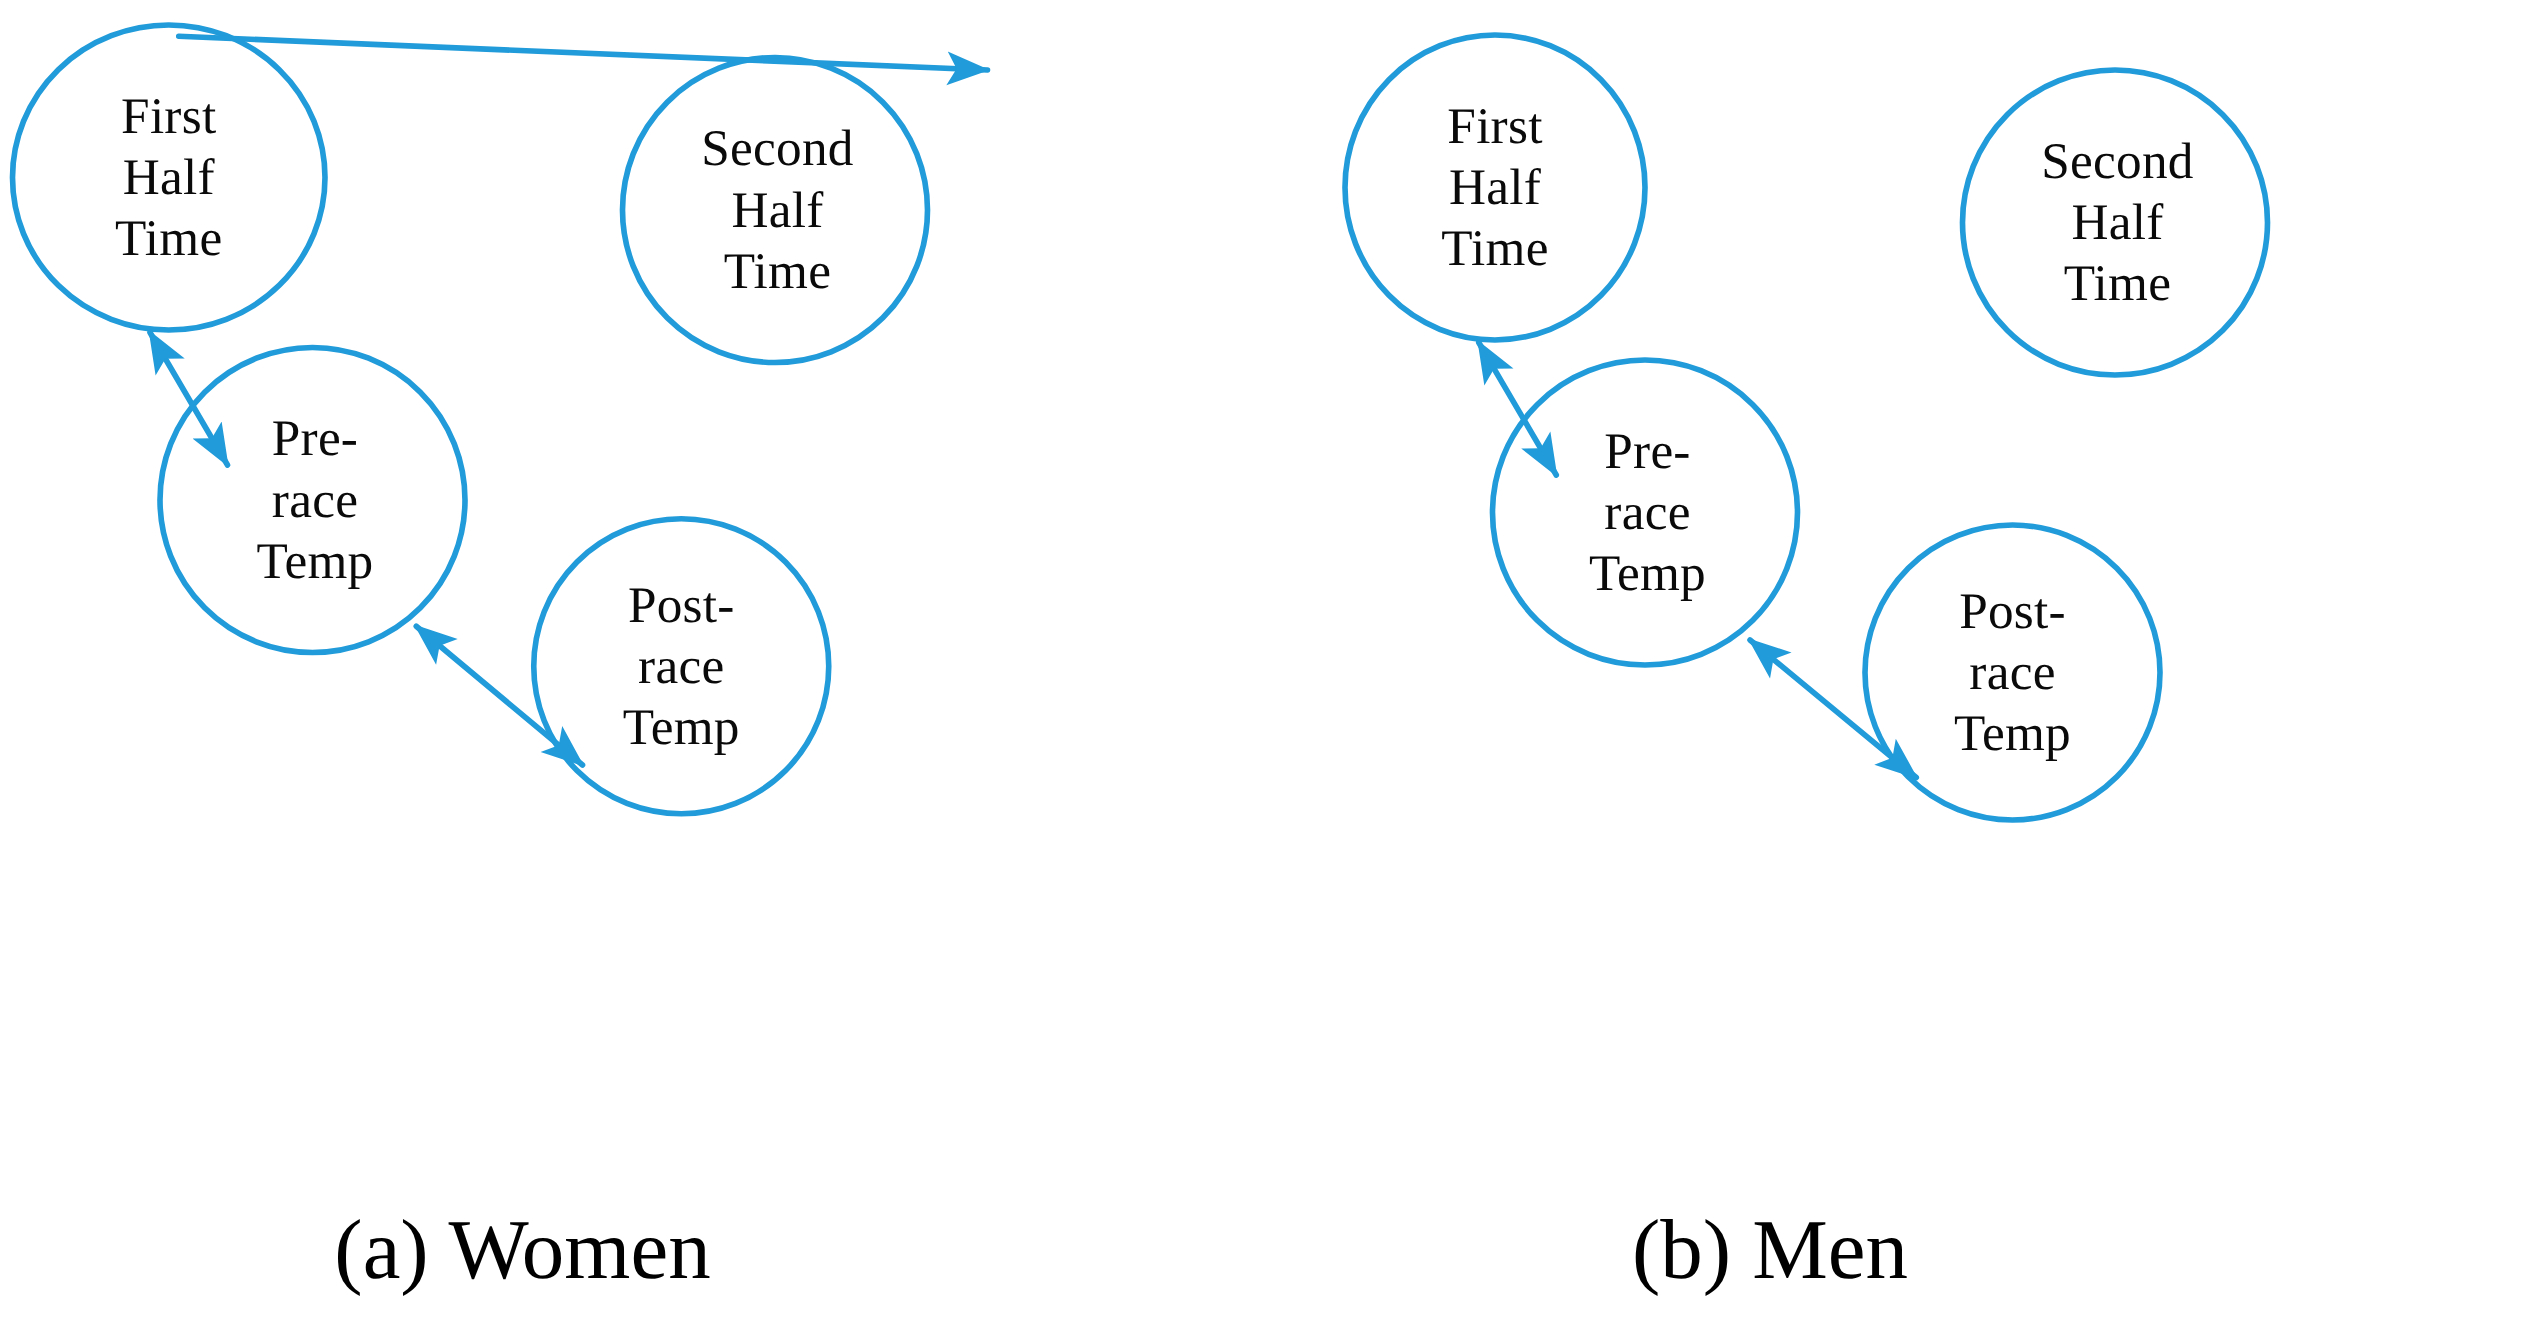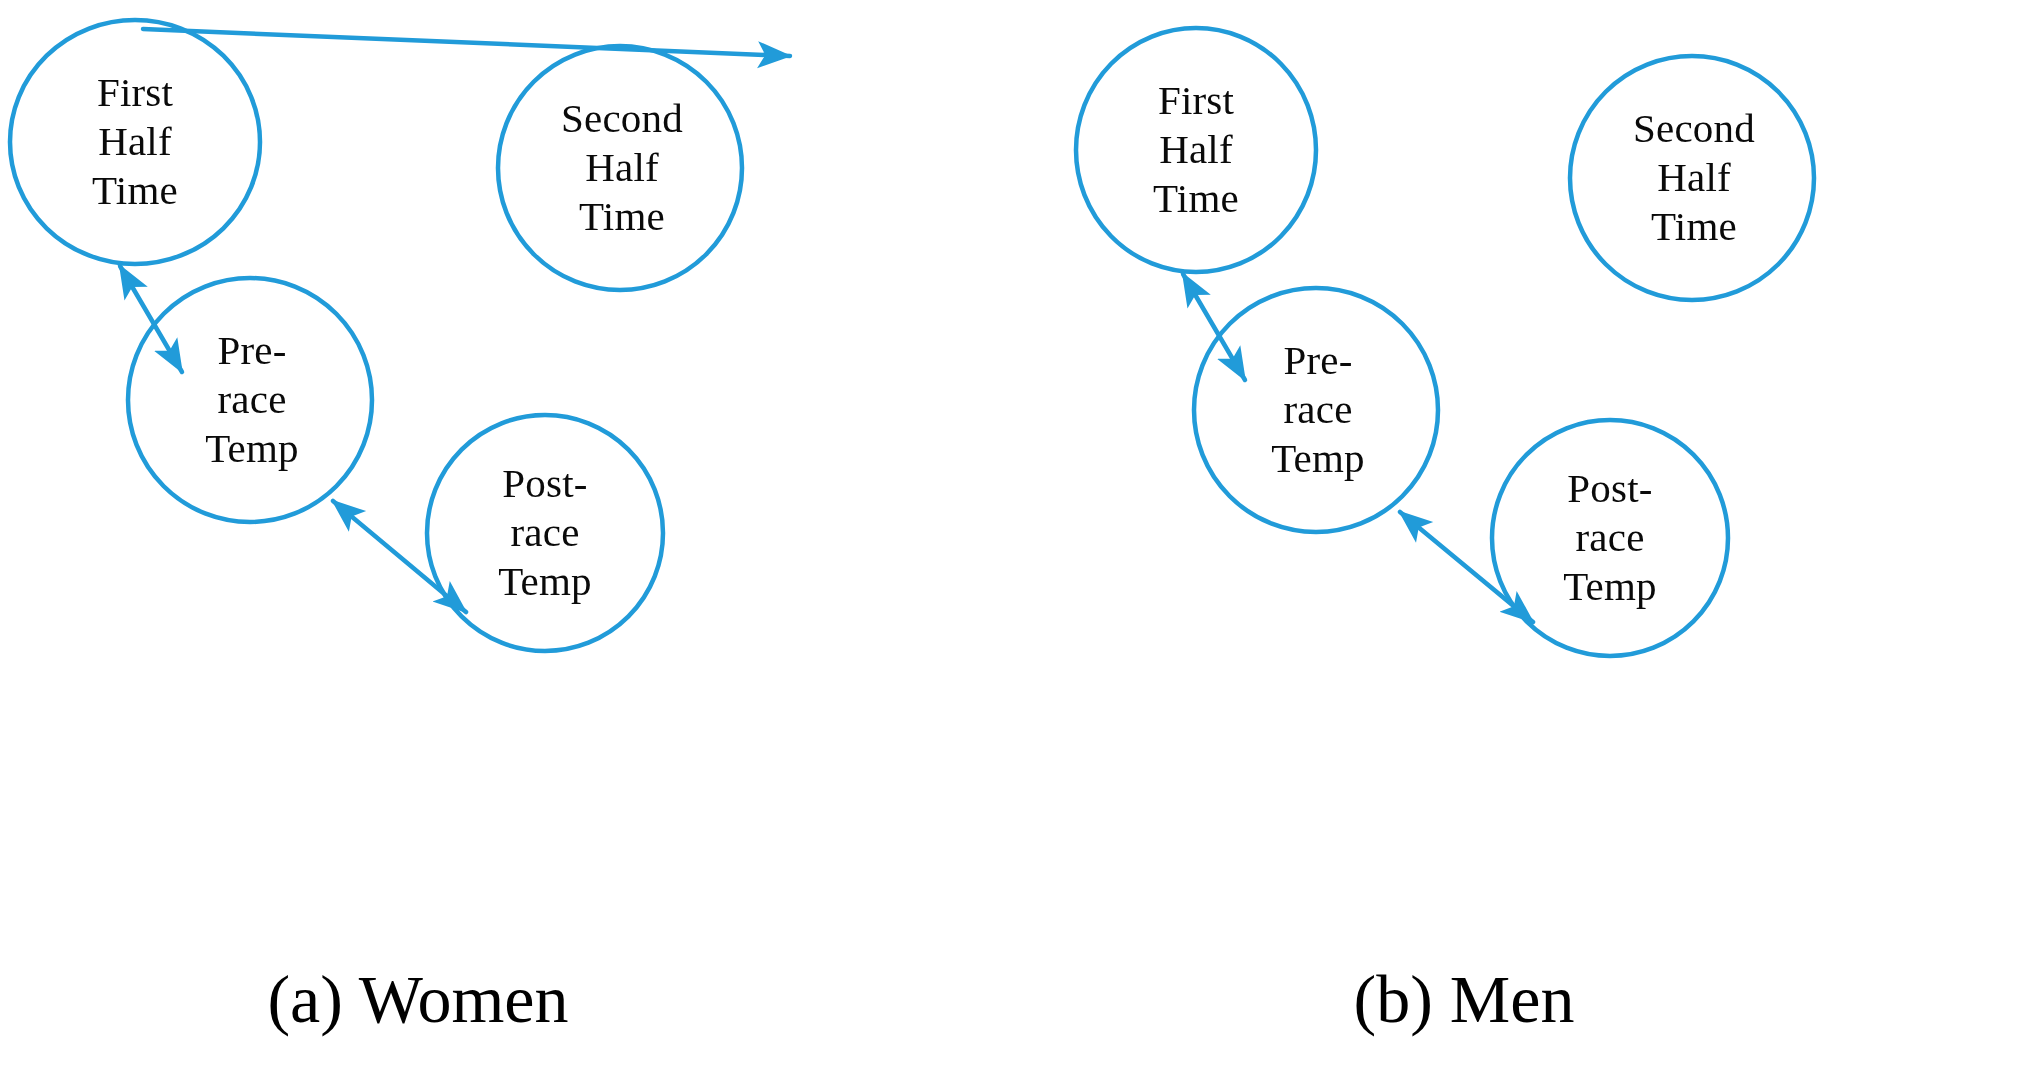--- a/index.html
+++ b/index.html
@@ -142,16 +142,16 @@
     <div class="node-label" style="left:694px; top:178px;">Second
 Half
 Time</div>
     <div class="node-label" style="left:318px; top:410px;">Pre-
 race
 Temp</div>
     <div class="node-label" style="left:610px; top:538px;">Post-
 race
 Temp</div>
 
-    <div class="panel-caption" style="left:464px; top:965px;">(b) Men</div>
+    <div class="panel-caption" style="left:416px; top:965px;">(b) Men</div>
   </div>
 
 </div>
 
 </body></html>

